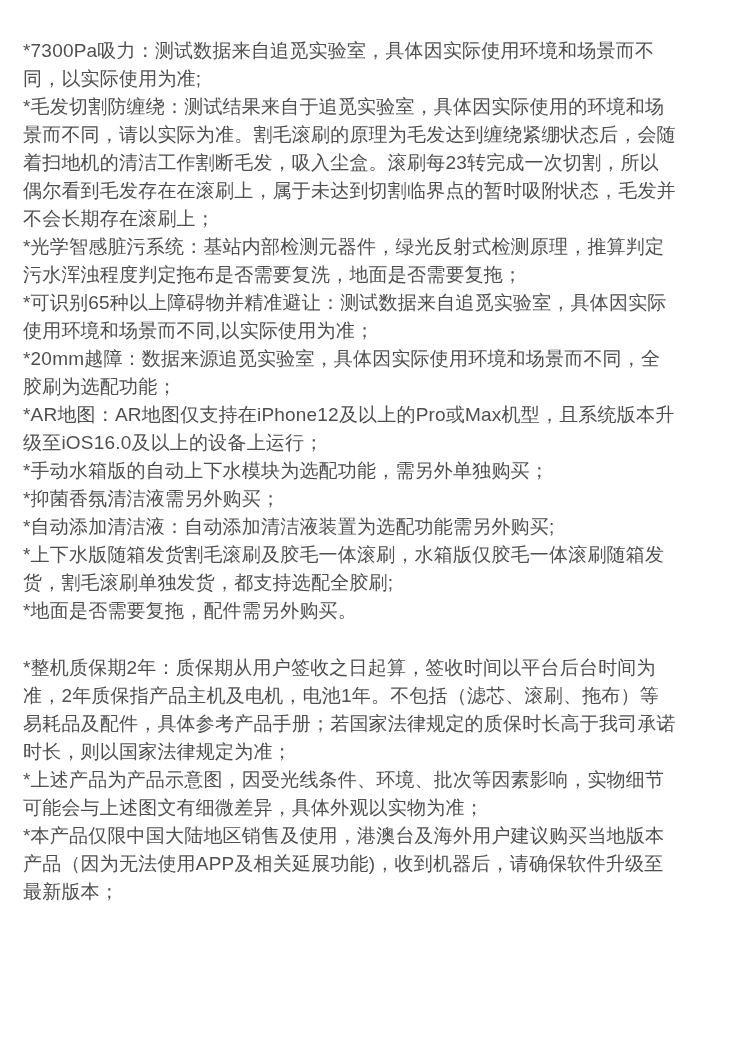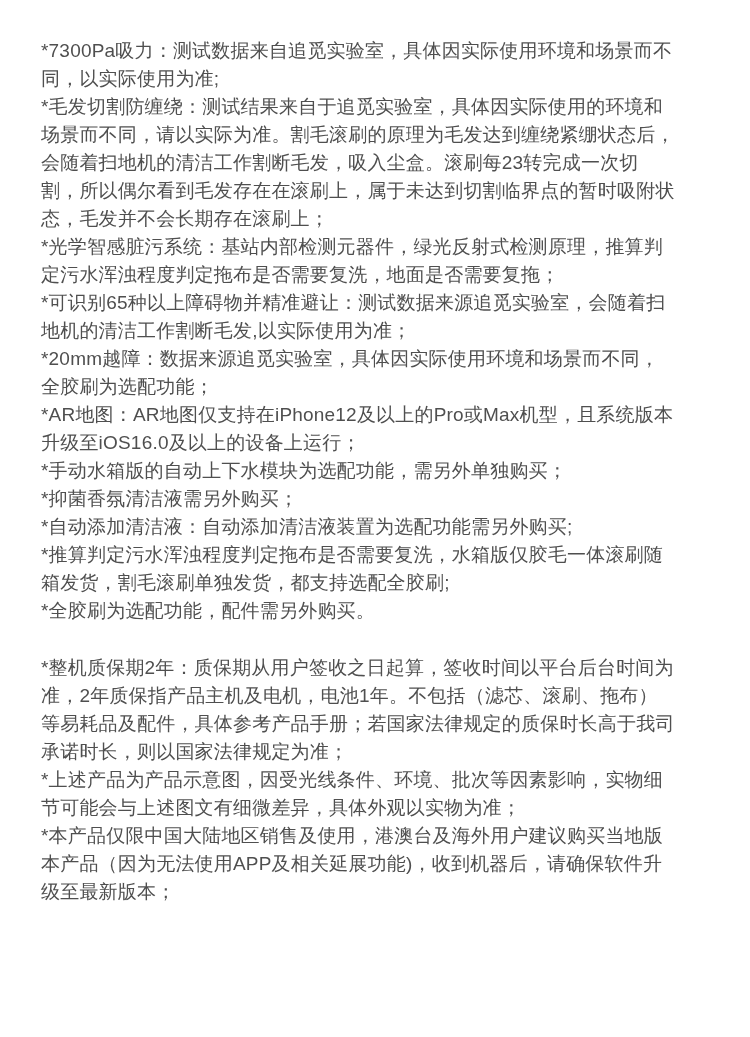--- a/index.html
+++ b/index.html
@@ -11,21 +11,21 @@
       width: 750px;
       height: 1037px;
       overflow: hidden;
       font-family: "Liberation Sans", "DejaVu Sans", sans-serif;
     }
     .page {
       box-sizing: border-box;
       width: 714px;
       height: 1037px;
       background: #ffffff;
-      padding: 37px 38px 0 41px;
+      padding: 37px 38px 0 23px;
       color: #4f4f4f;
     }
     .notes p {
       margin: 0;
       padding: 0;
       font-size: 19px;
       line-height: 28px;
       text-align: left;
       word-break: break-all;
       letter-spacing: 0.2px;
@@ -36,27 +36,27 @@
     }
   </style>
 </head>
 <body>
 
 <div class="page">
   <div class="notes">
       <p>*7300Pa吸力：测试数据来自追觅实验室，具体因实际使用环境和场景而不同，以实际使用为准;</p>
       <p>*毛发切割防缠绕：测试结果来自于追觅实验室，具体因实际使用的环境和场景而不同，请以实际为准。割毛滚刷的原理为毛发达到缠绕紧绷状态后，会随着扫地机的清洁工作割断毛发，吸入尘盒。滚刷每23转完成一次切割，所以偶尔看到毛发存在在滚刷上，属于未达到切割临界点的暂时吸附状态，毛发并不会长期存在滚刷上；</p>
       <p>*光学智感脏污系统：基站内部检测元器件，绿光反射式检测原理，推算判定污水浑浊程度判定拖布是否需要复洗，地面是否需要复拖；</p>
-      <p>*可识别65种以上障碍物并精准避让：测试数据来源追觅实验室，会随着扫地机的清洁工作割断毛发,以实际使用为准；</p>
+      <p>*可识别65种以上障碍物并精准避让：测试数据来自追觅实验室，具体因实际使用环境和场景而不同,以实际使用为准；</p>
       <p>*20mm越障：数据来源追觅实验室，具体因实际使用环境和场景而不同，全胶刷为选配功能；</p>
       <p>*AR地图：AR地图仅支持在iPhone12及以上的Pro或Max机型，且系统版本升级至iOS16.0及以上的设备上运行；</p>
       <p>*手动水箱版的自动上下水模块为选配功能，需另外单独购买；</p>
       <p>*抑菌香氛清洁液需另外购买；</p>
       <p>*自动添加清洁液：自动添加清洁液装置为选配功能需另外购买;</p>
-      <p>*推算判定污水浑浊程度判定拖布是否需要复洗，水箱版仅胶毛一体滚刷随箱发货，割毛滚刷单独发货，都支持选配全胶刷;</p>
-      <p>*全胶刷为选配功能，配件需另外购买。</p>
+      <p>*上下水版随箱发货割毛滚刷及胶毛一体滚刷，水箱版仅胶毛一体滚刷随箱发货，割毛滚刷单独发货，都支持选配全胶刷;</p>
+      <p>*地面是否需要复拖，配件需另外购买。</p>
     </div>
   <div class="notes section-gap">
       <p>*整机质保期2年：质保期从用户签收之日起算，签收时间以平台后台时间为准，2年质保指产品主机及电机，电池1年。不包括（滤芯、滚刷、拖布）等易耗品及配件，具体参考产品手册；若国家法律规定的质保时长高于我司承诺时长，则以国家法律规定为准；</p>
       <p>*上述产品为产品示意图，因受光线条件、环境、批次等因素影响，实物细节可能会与上述图文有细微差异，具体外观以实物为准；</p>
       <p>*本产品仅限中国大陆地区销售及使用，港澳台及海外用户建议购买当地版本产品（因为无法使用APP及相关延展功能)，收到机器后，请确保软件升级至最新版本；</p>
     </div>
 </div>
 
 </body></html>

